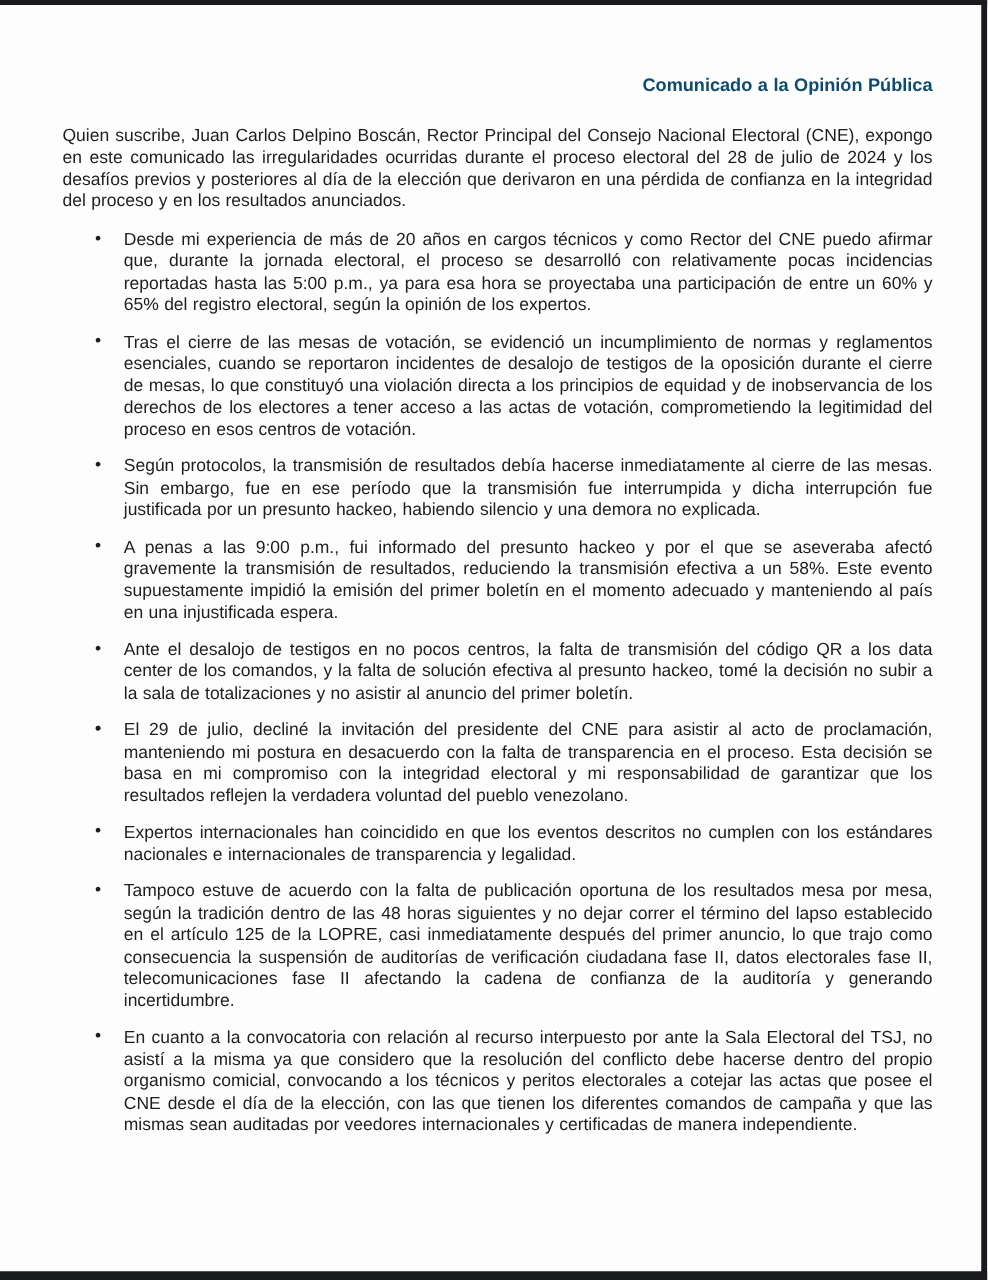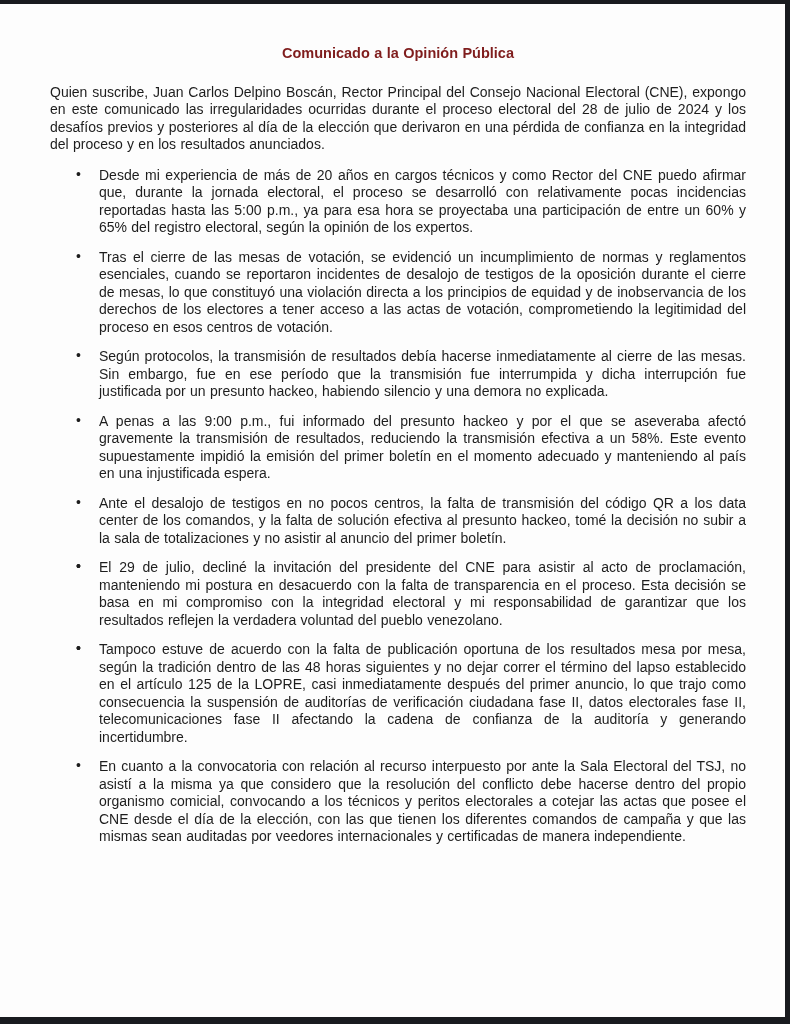--- a/index.html
+++ b/index.html
@@ -26,25 +26,25 @@
     left: 0;
     width: 790px;
     box-sizing: border-box;
     padding: 45px 44px 0 50px;
     color: #1d1d1d;
     font-size: 14px;
     line-height: 17.5px;
     word-spacing: 0.4px;
   }
   .title {
-    text-align: center;
+    text-align: right;
     font-size: 14.5px;
     font-weight: bold;
-    margin: 0 0 21px 0;
-    color: #7f1d1d;
+    margin: 16px 0 21px 0;
+    color: #0c4a6e;
   }
   .intro {
     margin: 0 0 13px 0;
     text-align: justify;
   }
   ul.bullets {
     margin: 0;
     padding: 0;
     list-style: none;
   }
@@ -98,20 +98,21 @@
       </li>
       <li>
         <span class="dot">•</span>
       </li>
       <li>
         <span class="dot">•</span>
         <span>El 29 de julio, decliné la invitación del presidente del CNE para asistir al acto de proclamación, manteniendo mi postura en desacuerdo con la falta de transparencia en el proceso. Esta decisión se basa en mi compromiso con la integridad electoral y mi responsabilidad de garantizar que los resultados reflejen la verdadera voluntad del pueblo venezolano.</span>
       </li>
       <li>
         <span class="dot">•</span>
+        <span>Expertos internacionales han coincidido en que los eventos descritos no cumplen con los estándares nacionales e internacionales de transparencia y legalidad.</span>
       </li>
       <li>
         <span class="dot">•</span>
         <span>Tampoco estuve de acuerdo con la falta de publicación oportuna de los resultados mesa por mesa, según la tradición dentro de las 48 horas siguientes y no dejar correr el término del lapso establecido en el artículo 125 de la LOPRE, casi inmediatamente después del primer anuncio, lo que trajo como consecuencia la suspensión de auditorías de verificación ciudadana fase II, datos electorales fase II, telecomunicaciones fase II afectando la cadena de confianza de la auditoría y generando incertidumbre.</span>
       </li>
       <li>
         <span class="dot">•</span>
         <span>En cuanto a la convocatoria con relación al recurso interpuesto por ante la Sala Electoral del TSJ, no asistí a la misma ya que considero que la resolución del conflicto debe hacerse dentro del propio organismo comicial, convocando a los técnicos y peritos electorales a cotejar las actas que posee el CNE desde el día de la elección, con las que tienen los diferentes comandos de campaña y que las mismas sean auditadas por veedores internacionales y certificadas de manera independiente.</span>
       </li>
     </ul>

